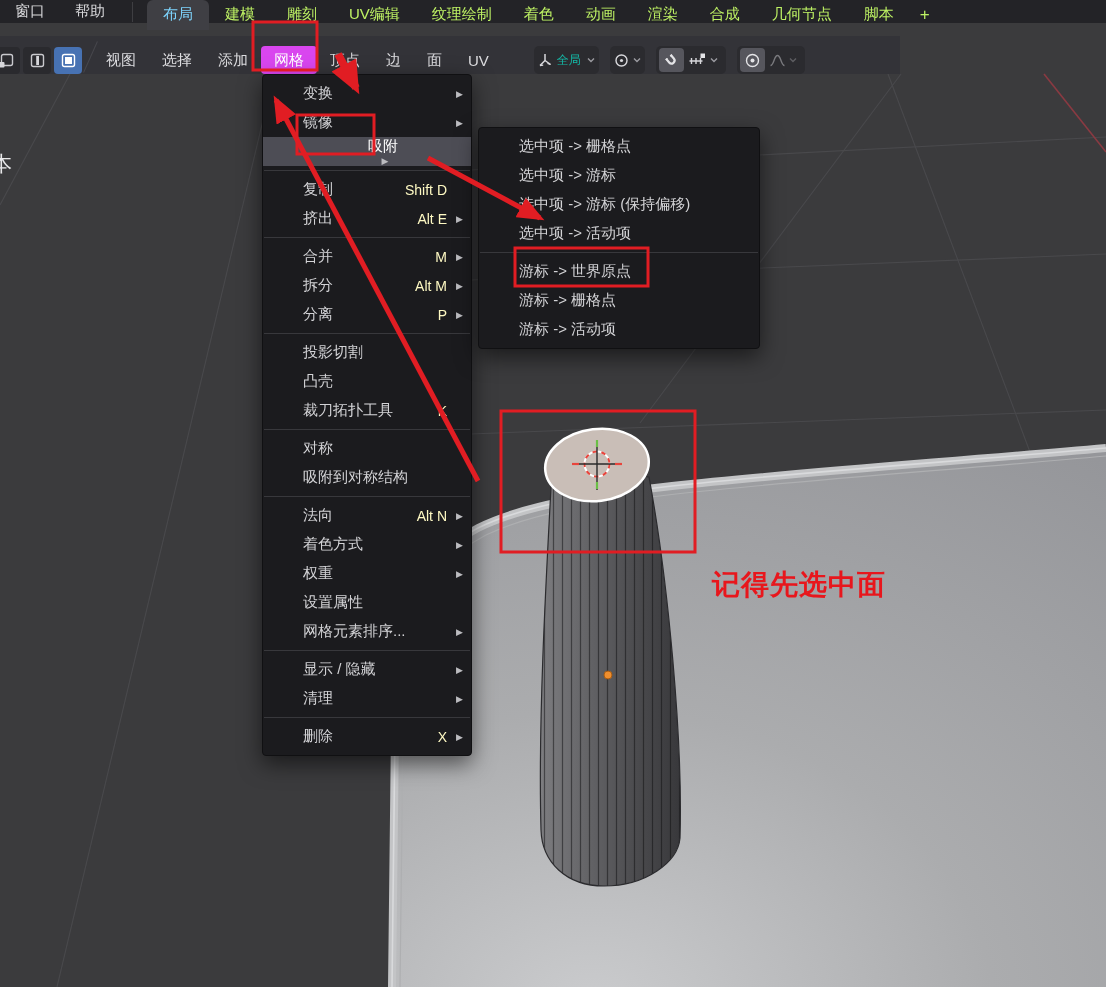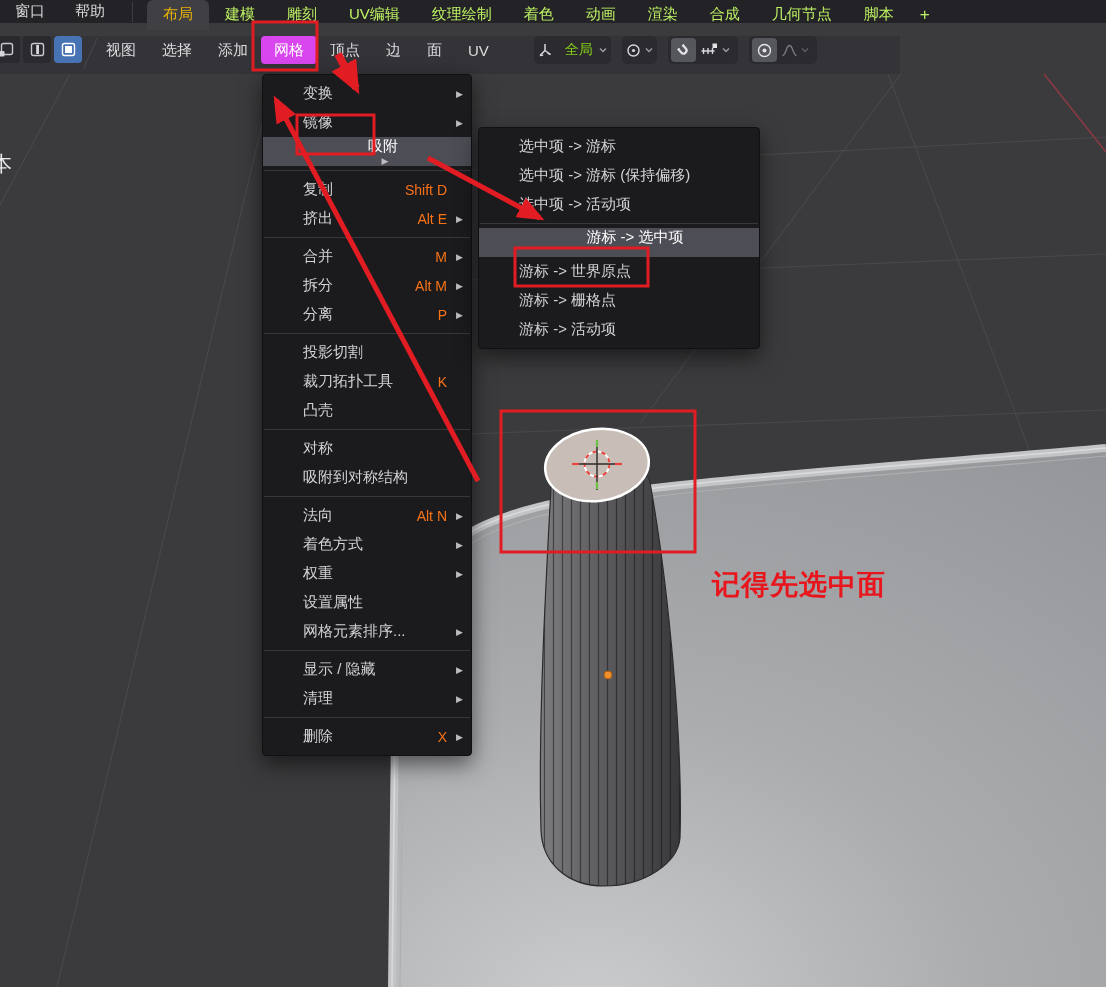--- a/index.html
+++ b/index.html
@@ -8,49 +8,49 @@
     -webkit-font-smoothing:antialiased;}
   .abs{position:absolute;}
 
   
   #topbar{left:0;top:0;width:1106px;height:23px;background:#232327;display:flex;
     align-items:center;font-size:15px;color:#cfcfd2;z-index:10;}
   .tb-menu{padding:0 15px;height:36px;display:flex;align-items:center;color:#d6d6d9;}
   .tb-sep{width:1px;height:20px;background:#3e3e42;margin:0 14px 0 12px;}
   .tab{padding:0 16px;height:30px;margin-top:6px;display:flex;align-items:center;
     color:#bef264;border-radius:6px 6px 0 0;}
-  .tab.active{background:#3f3f44;color:#eab308;}
+  .tab.active{background:#3f3f44;color:#7dd3fc;}
   .tab.add{padding:0 10px;font-size:17px;}
 
   
   #header{left:0;top:36px;width:900px;height:38px;background:#333338;display:flex;
-    align-items:flex-start;font-size:15px;color:#dcdcdf;z-index:10;}
+    align-items:flex-end;font-size:15px;color:#dcdcdf;z-index:10;}
   #mode-btns{display:flex;gap:3px;margin-left:-8px;}
   .mbtn{width:28px;height:27px;border-radius:4px;background:#2a2a2e;display:flex;
     align-items:center;justify-content:center;}
   .mbtn.active{background:#4772b3;}
   .hslash{width:1px;height:34px;background:#47474c;transform:rotate(24deg);margin:0 2px 0 8px;}
   .hmenu{padding:0 13px;height:28px;display:flex;align-items:center;border-radius:4px;}
   .hmenu.open{background:#d946ef;color:#ffffff;}
   .wgroup{display:flex;align-items:center;background:#2b2b2f;border-radius:5px;height:28px;
     margin-left:11px;padding:0 3px;}
   .wseg{display:flex;align-items:center;height:24px;border-radius:4px;padding:0 4px;}
   .wseg.active{background:#56565d;}
-  .wlabel{margin:0 3px 0 12px;font-size:14px;color:#84cc16;}
+  .wlabel{margin:0 3px 0 4px;font-size:12px;color:#14b8a6;}
   .chev{margin-left:2px;display:flex;}
   .dim{opacity:.45;}
 
   
   .menu{background:#1b1b1e;border:1px solid #101012;border-radius:4px;
     box-shadow:0 8px 22px rgba(0,0,0,.55);padding:4px 0;z-index:30;font-size:15px;}
   #mesh-menu{left:262px;top:74px;width:208px;}
   #snap-menu{left:478px;top:127px;width:280px;}
   .mrow{height:29px;display:flex;align-items:center;padding:0 8px 0 40px;color:#d3d3d6;}
   .mrow.hl{background:#4d4d55;color:#ffffff;flex-direction:column;}
-  .mrow .sc{margin-left:auto;color:#f97316;font-size:14px;padding-right:5px;}
+  .mrow .sc{margin-left:auto;color:#fef9c3;font-size:14px;padding-right:5px;}
   .mrow .ar{width:11px;text-align:right;color:#bcbcc0;font-size:9px;}
   .msep{height:1px;background:#38383c;margin:4px 1px;}
 
   
   #anno{left:0;top:0;z-index:60;pointer-events:none;}
   #note{left:712px;top:566px;z-index:61;color:#e8161c;font-size:28px;font-weight:bold;
     letter-spacing:1px;pointer-events:none;}
   #clipchar{left:-9px;top:150px;color:#e9e9eb;font-size:21px;z-index:5;}
   #scene{left:0;top:0;z-index:1;}
 </style>
@@ -291,29 +291,29 @@
         <span class="sc">P</span>
         <span class="ar">▶</span>
       </div>
       <div class="msep"></div>
       <div class="mrow">
         <span class="lab">投影切割</span>
         <span class="sc"></span>
         <span class="ar"></span>
       </div>
       <div class="mrow">
+        <span class="lab">凸壳</span>
+        <span class="sc"></span>
+        <span class="ar"></span>
+      </div>
+      <div class="mrow">
         <span class="lab">裁刀拓扑工具</span>
         <span class="sc">K</span>
         <span class="ar"></span>
       </div>
-      <div class="mrow">
-        <span class="lab">凸壳</span>
-        <span class="sc"></span>
-        <span class="ar"></span>
-      </div>
       <div class="msep"></div>
       <div class="mrow">
         <span class="lab">对称</span>
         <span class="sc"></span>
         <span class="ar"></span>
       </div>
       <div class="mrow">
         <span class="lab">吸附到对称结构</span>
         <span class="sc"></span>
         <span class="ar"></span>
@@ -357,40 +357,40 @@
       </div>
       <div class="msep"></div>
       <div class="mrow">
         <span class="lab">删除</span>
         <span class="sc">X</span>
         <span class="ar">▶</span>
       </div>
     </div>
   <div id="snap-menu" class="abs menu">
       <div class="mrow">
+        <span class="lab">选中项 -&gt; 栅格点</span>
+        <span class="sc"></span>
+        <span class="ar"></span>
+      </div>
+      <div class="mrow">
         <span class="lab">选中项 -&gt; 游标</span>
         <span class="sc"></span>
         <span class="ar"></span>
       </div>
       <div class="mrow">
         <span class="lab">选中项 -&gt; 游标 (保持偏移)</span>
         <span class="sc"></span>
         <span class="ar"></span>
       </div>
       <div class="mrow">
         <span class="lab">选中项 -&gt; 活动项</span>
         <span class="sc"></span>
         <span class="ar"></span>
       </div>
       <div class="msep"></div>
-      <div class="mrow hl">
-        <span class="lab">游标 -&gt; 选中项</span>
-        <span class="sc"></span>
-        <span class="ar"></span>
-      </div>
       <div class="mrow">
         <span class="lab">游标 -&gt; 世界原点</span>
         <span class="sc"></span>
         <span class="ar"></span>
       </div>
       <div class="mrow">
         <span class="lab">游标 -&gt; 栅格点</span>
         <span class="sc"></span>
         <span class="ar"></span>
       </div>

